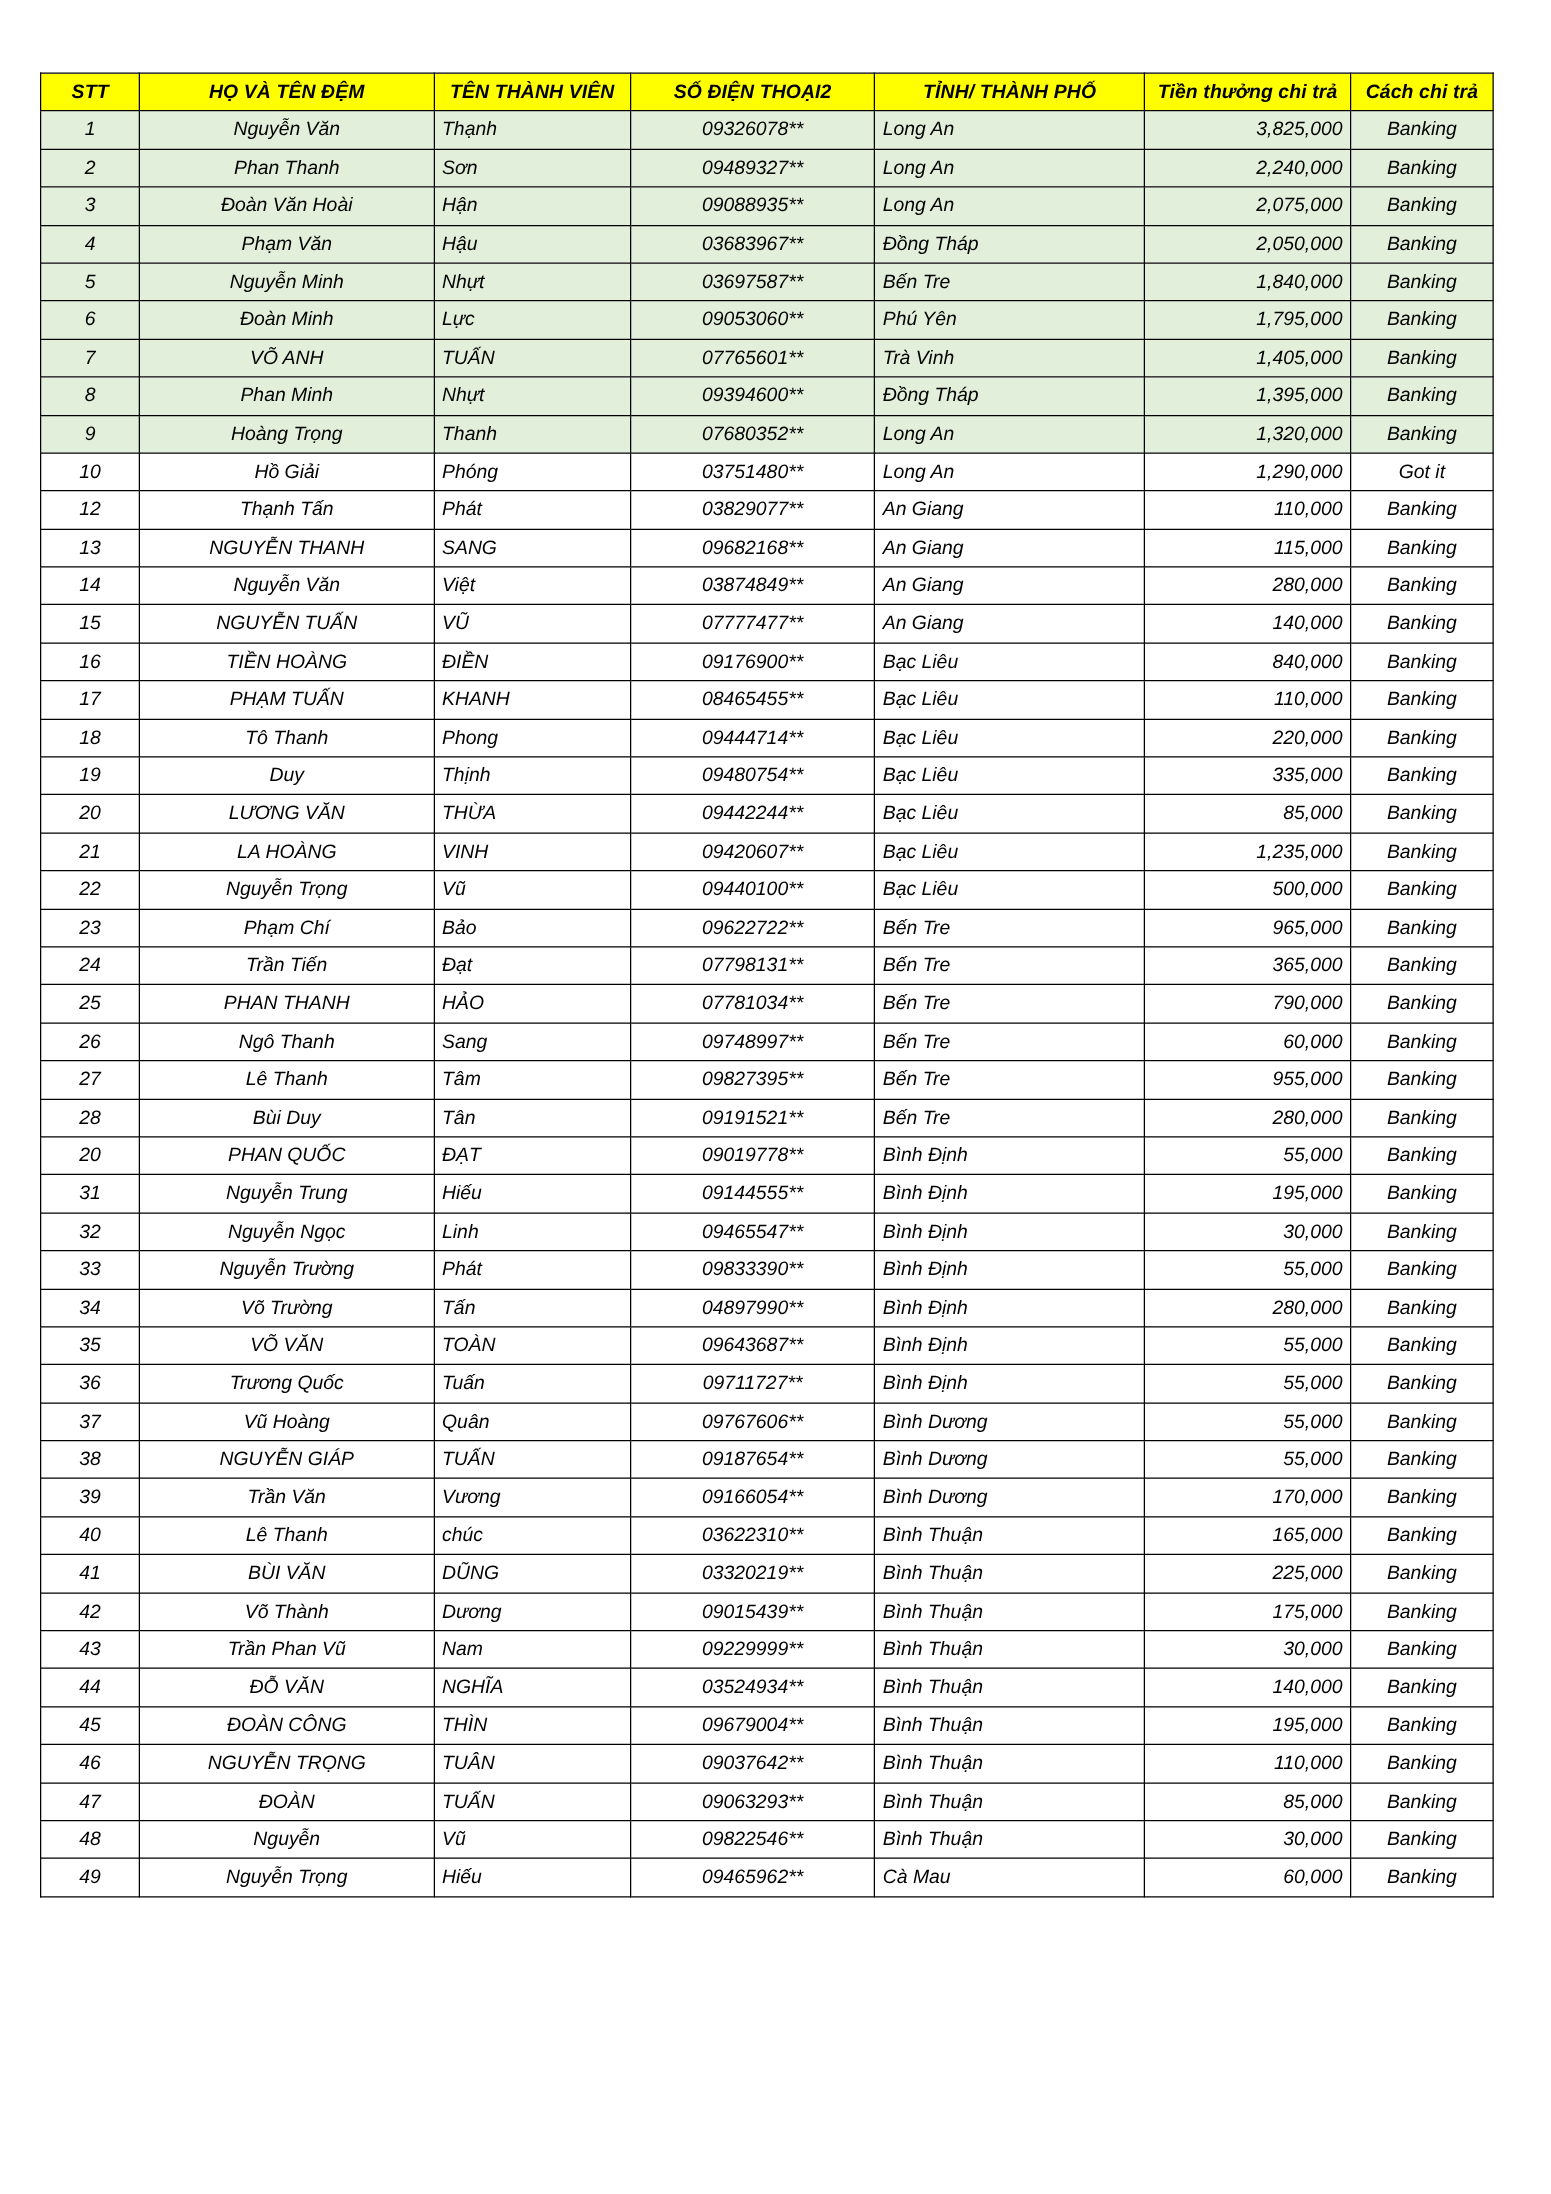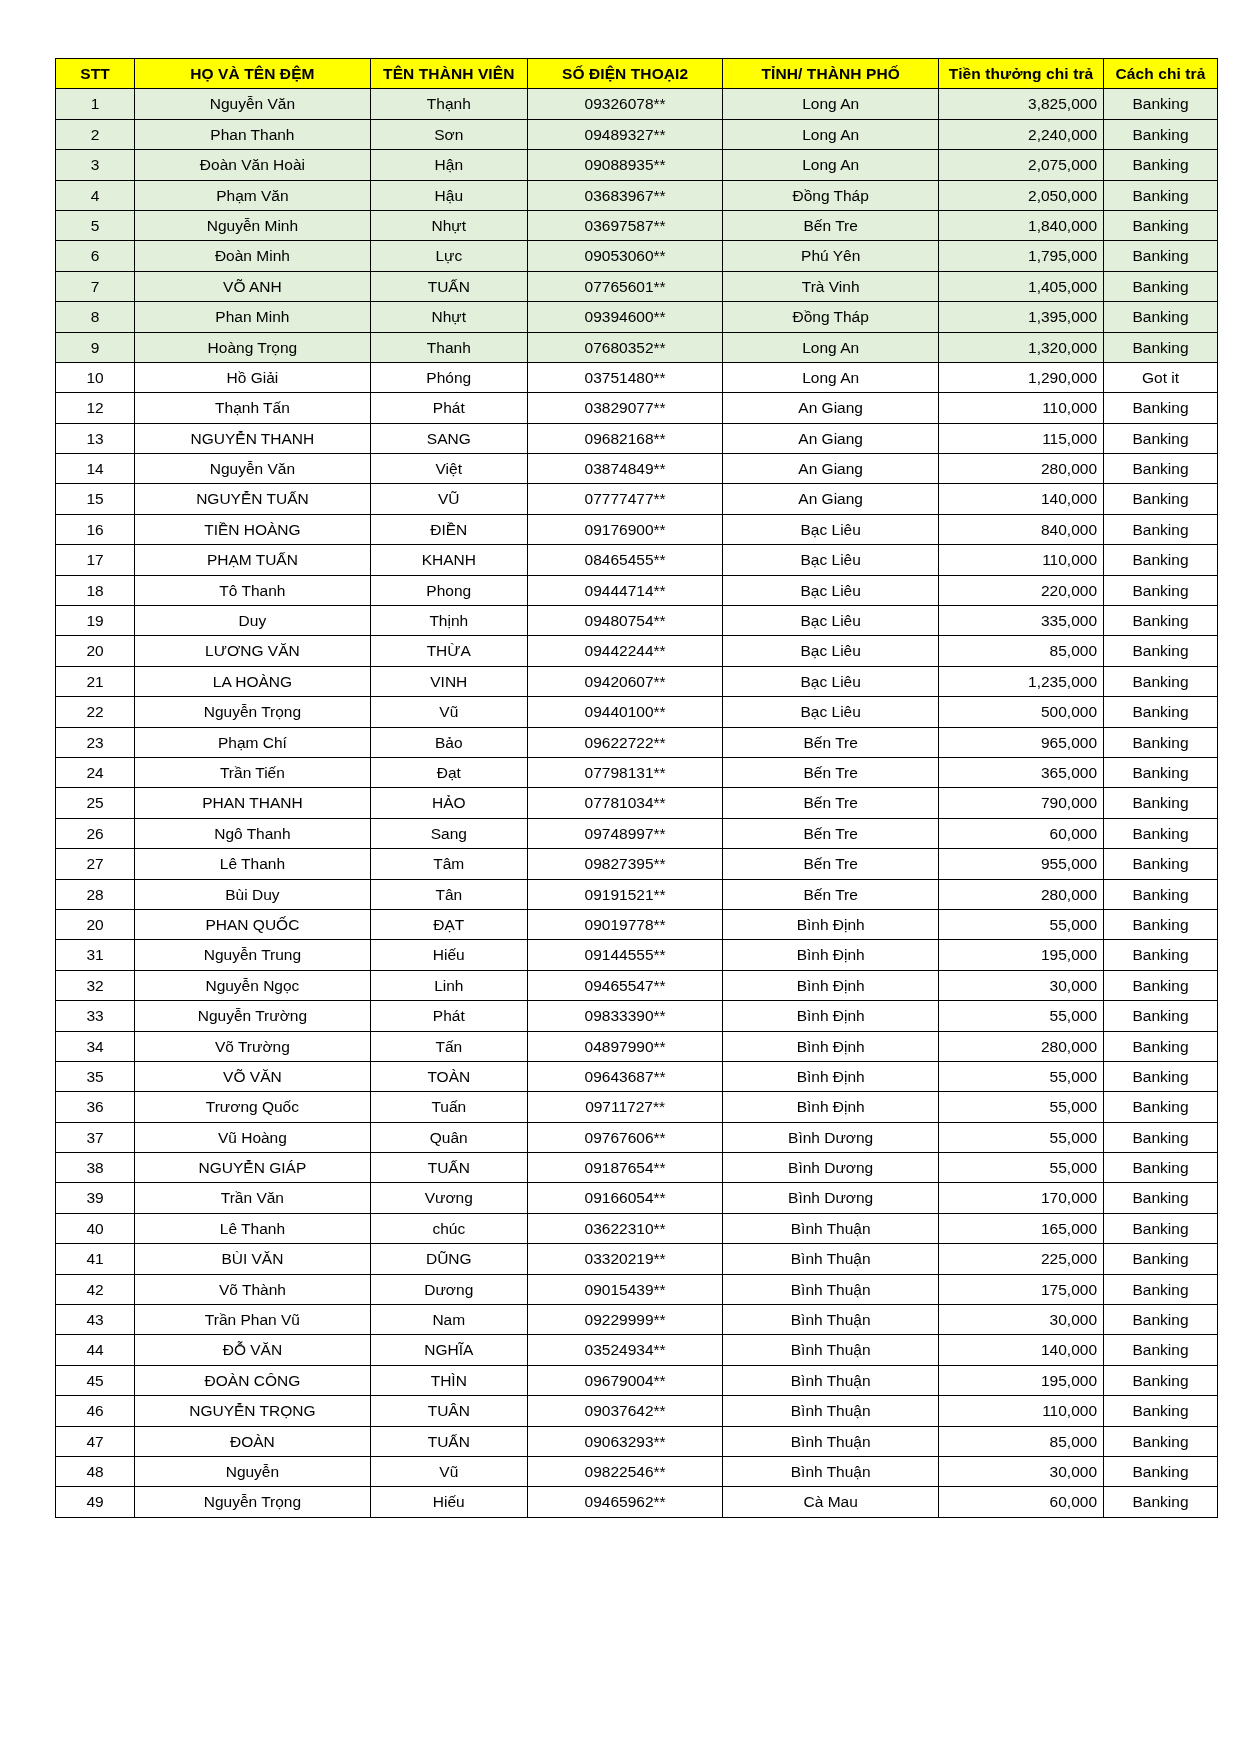--- a/index.html
+++ b/index.html
@@ -11,21 +11,22 @@
     width: 1241px;
     height: 1755px;
     font-family: "Liberation Sans", sans-serif;
     color: #000000;
   }
   .page {
     position: relative;
     width: 1241px;
     height: 1318px;
     box-sizing: border-box;
-    padding: 58px 39px 0 55px;
+    padding: 58px 39px 0 32px;
+    font-style: italic;
   }
   table.award-table {
     border-collapse: collapse;
     width: 1163px;
     table-layout: fixed;
     font-size: 15.5px;
   }
   table.award-table td, table.award-table th {
     border: 1px solid #000000;
     padding: 0 6px;
@@ -49,23 +50,23 @@
   col.c-stt    { width: 73px; }
   col.c-ho     { width: 217px; }
   col.c-ten    { width: 145px; }
   col.c-sdt    { width: 180px; }
   col.c-tinh   { width: 199px; }
   col.c-tien   { width: 152px; }
   col.c-cach   { width: 105px; }
 
   td.stt   { text-align: center; }
   td.ho    { text-align: center; }
-  td.ten   { text-align: center; }
+  td.ten   { }
   td.sdt   { text-align: center; margin-top: 12px; }
-  td.tinh  { text-align: center; }
+  td.tinh  { text-align: left; }
   td.tien  { text-align: right; padding-right: 9px; }
   td.cach  { text-align: center; }
 
   tr.top-row td {
     background: #e2efda;
   }
 </style>
 </head>
 <body>
 

